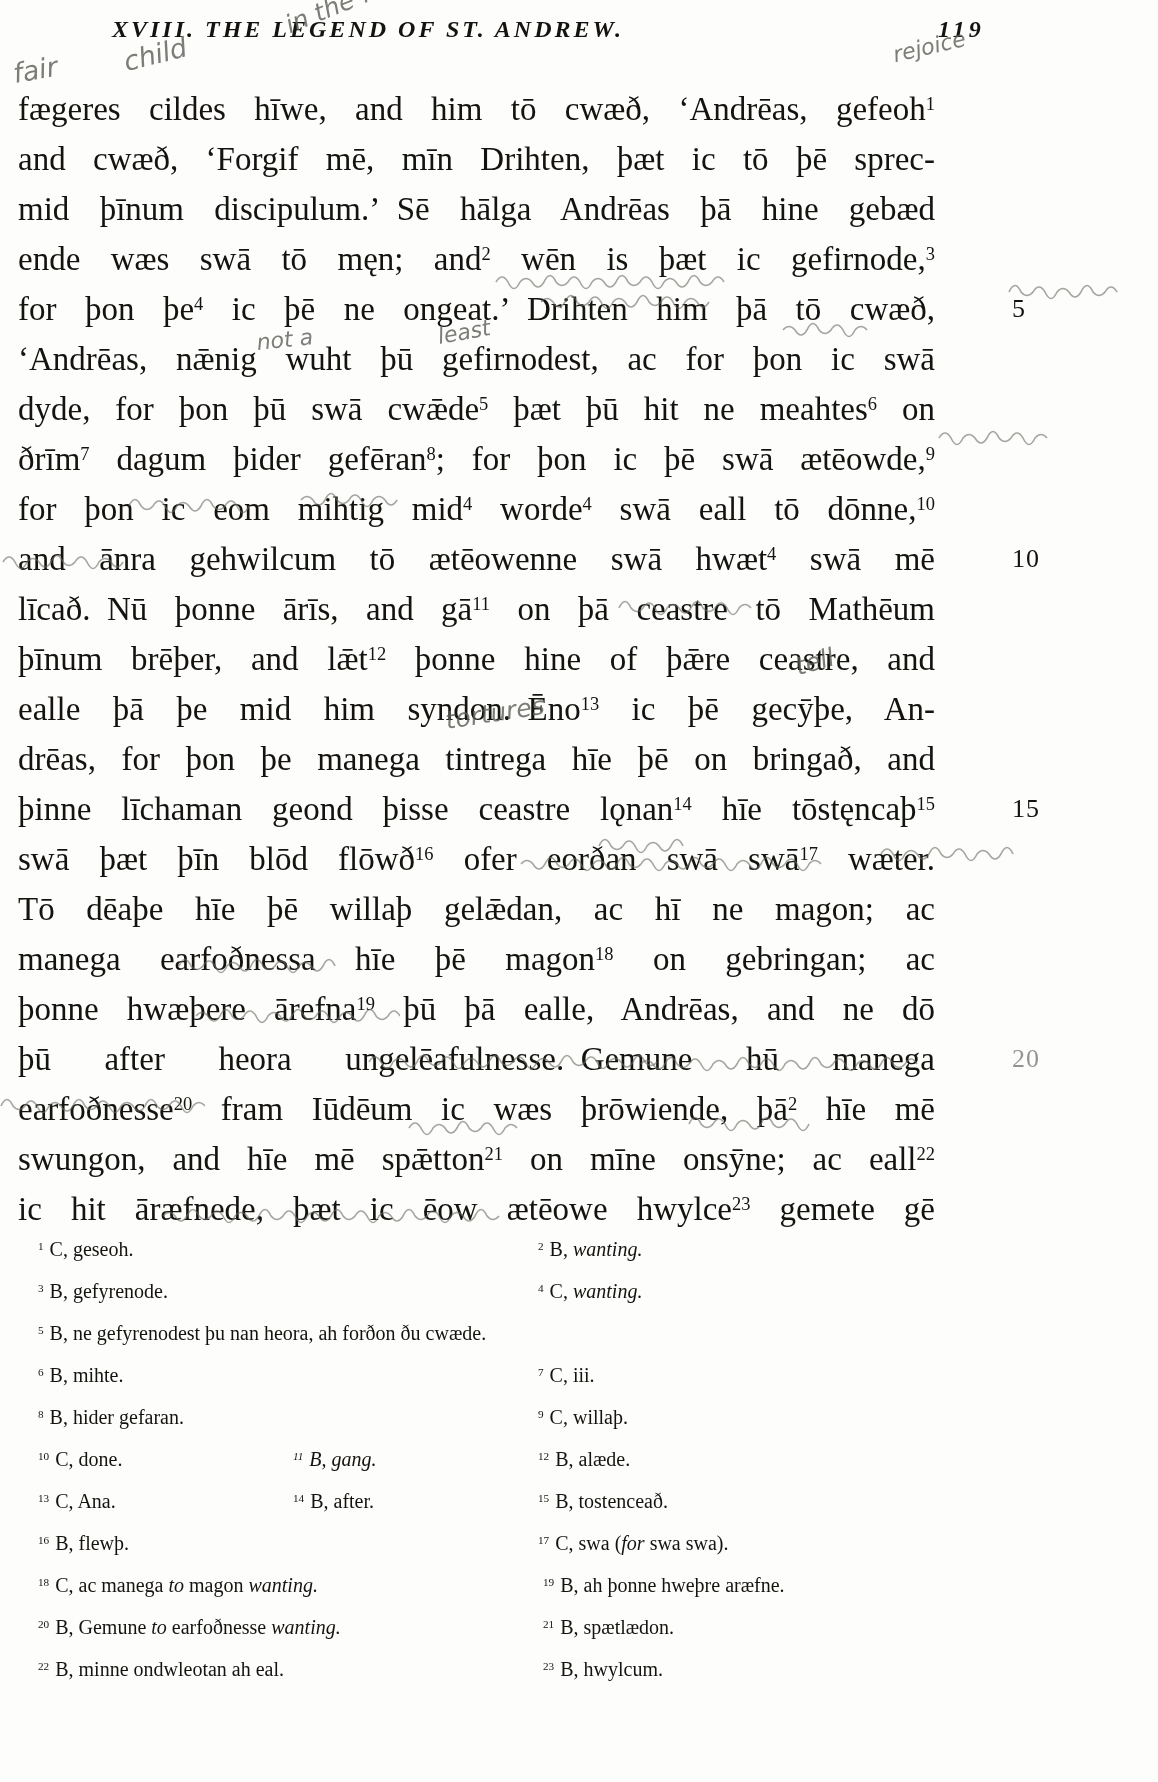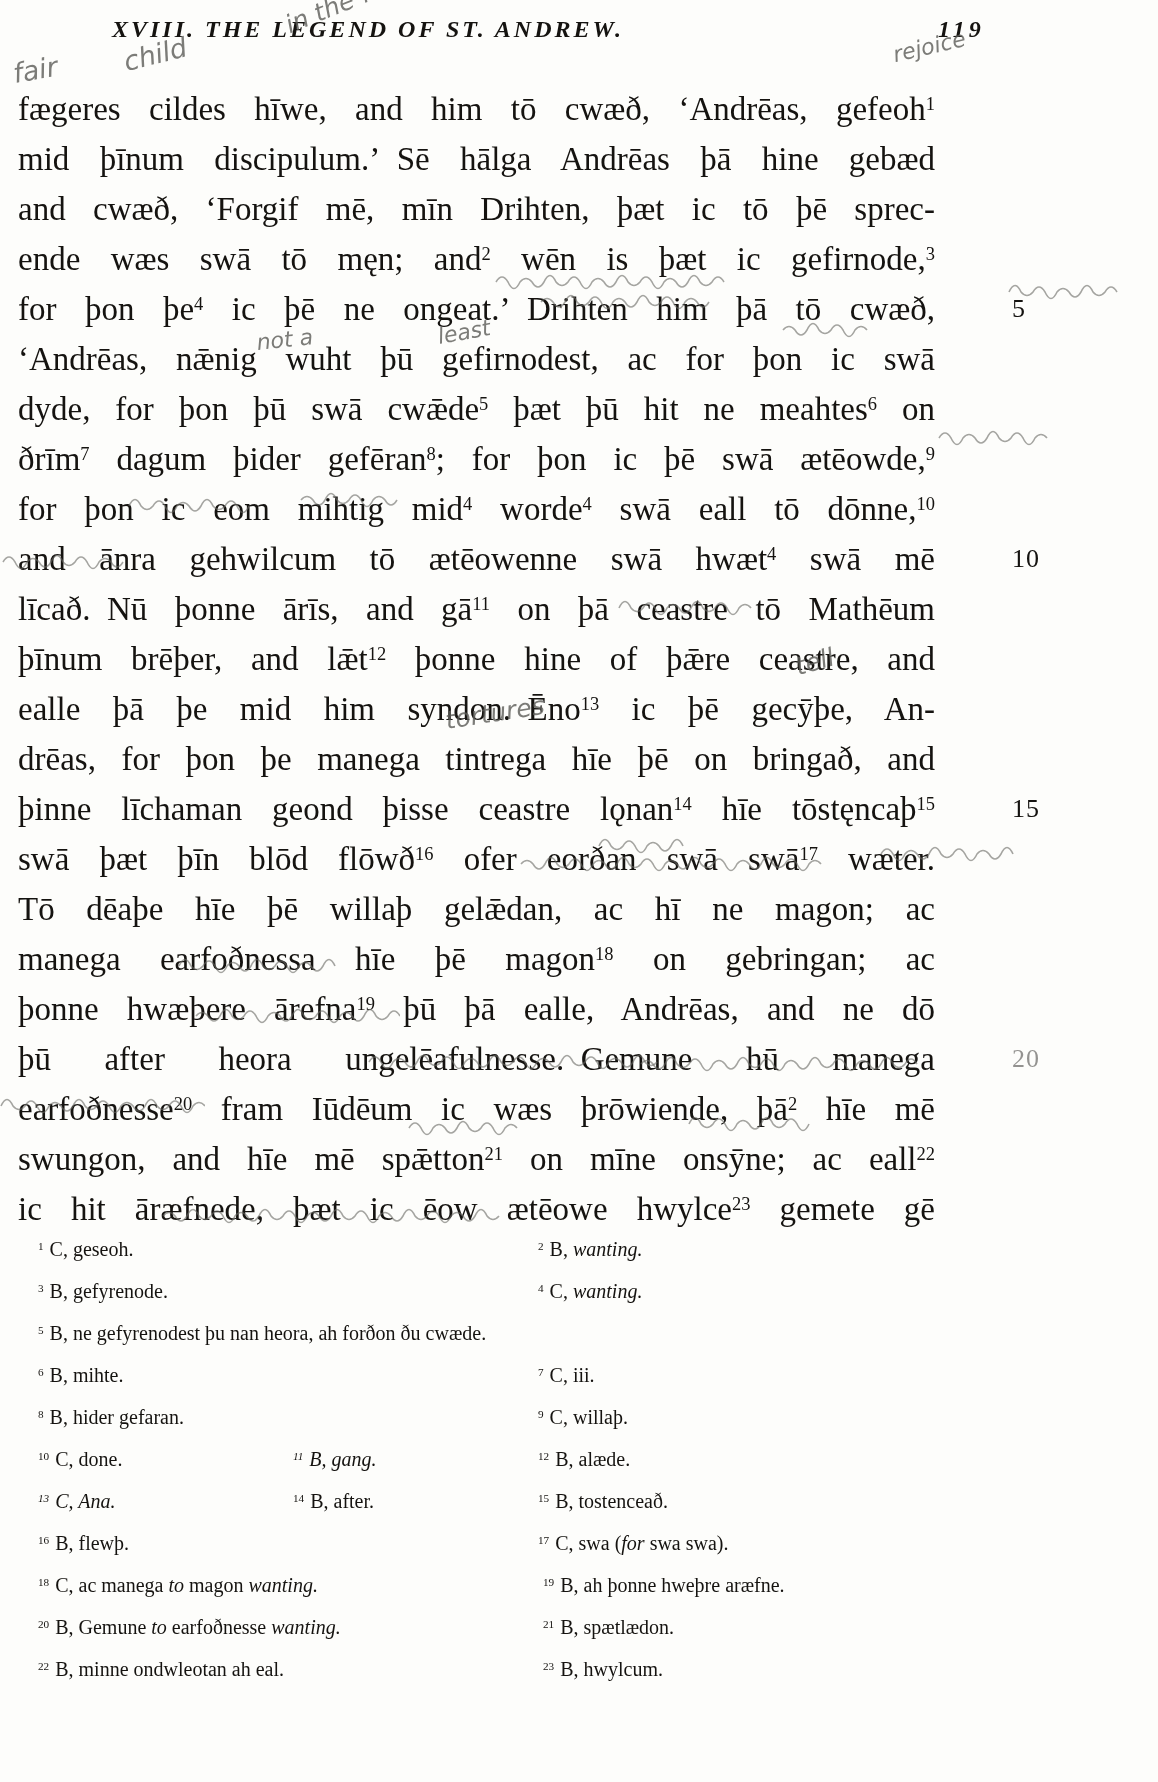--- a/index.html
+++ b/index.html
@@ -72,22 +72,22 @@
 
 <div class="page">
 
   <div class="running-head">
     <span class="title">XVIII. THE LEGEND OF ST. ANDREW.</span>
     <span class="pagenum">119</span>
   </div>
 
   <div id="text-block">
       <div class="line">fægeres cildes hīwe, and him tō cwæð, ‘Andrēas, gefeoh<sup>1</sup></div>
+      <div class="line">and cwæð, ‘Forgif mē, mīn Drihten, þæt ic tō þē sprec-</div>
       <div class="line">mid þīnum discipulum.’ Sē hālga Andrēas þā hine gebæd</div>
-      <div class="line">and cwæð, ‘Forgif mē, mīn Drihten, þæt ic tō þē sprec-</div>
       <div class="line">ende wæs swā tō męn; and<sup>2</sup> wēn is þæt ic gefirnode,<sup>3</sup></div>
       <div class="line">for þon þe<sup>4</sup> ic þē ne ongeat.’ Drihten him þā tō cwæð,<span class="lineno">5</span></div>
       <div class="line">‘Andrēas, nǣnig wuht þū gefirnodest, ac for þon ic swā</div>
       <div class="line">dyde, for þon þū swā cwǣde<sup>5</sup> þæt þū hit ne meahtes<sup>6</sup> on</div>
       <div class="line">ðrīm<sup>7</sup> dagum þider gefēran<sup>8</sup>; for þon ic þē swā ætēowde,<sup>9</sup></div>
       <div class="line">for þon ic eom mihtig mid<sup>4</sup> worde<sup>4</sup> swā eall tō dōnne,<sup>10</sup></div>
       <div class="line">and ānra gehwilcum tō ætēowenne swā hwæt<sup>4</sup> swā mē<span class="lineno">10</span></div>
       <div class="line">līcað. Nū þonne ārīs, and gā<sup>11</sup> on þā ceastre tō Mathēum</div>
       <div class="line">þīnum brēþer, and lǣt<sup>12</sup> þonne hine of þǣre ceastre, and</div>
       <div class="line">ealle þā þe mid him syndon. Ēno<sup>13</sup> ic þē gecȳþe, An-</div>
@@ -122,21 +122,21 @@
       <div class="fn-row">
         <span class="fn-item" style="width: 500px;"><sup>8</sup><span>B, hider gefaran.</span></span>
         <span class="fn-item"><sup>9</sup><span>C, willaþ.</span></span>
       </div>
       <div class="fn-row">
         <span class="fn-item" style="width: 255px;"><sup>10</sup><span>C, done.</span></span>
         <span class="fn-item" style="width: 245px; font-style: italic;"><sup>11</sup><span>B, gang.</span></span>
         <span class="fn-item"><sup>12</sup><span>B, alæde.</span></span>
       </div>
       <div class="fn-row">
-        <span class="fn-item" style="width: 255px; font-style: italic;"><sup>13</sup><span>C, Ana.</span></span>
+        <span class="fn-item" style="width: 255px;"><sup>13</sup><span>C, Ana.</span></span>
         <span class="fn-item" style="width: 245px;"><sup>14</sup><span>B, after.</span></span>
         <span class="fn-item"><sup>15</sup><span>B, tostenceað.</span></span>
       </div>
       <div class="fn-row">
         <span class="fn-item" style="width: 500px;"><sup>16</sup><span>B, flewþ.</span></span>
         <span class="fn-item"><sup>17</sup><span>C, swa (</span><span class="it">for</span><span> swa swa).</span></span>
       </div>
       <div class="fn-row">
         <span class="fn-item" style="width: 505px;"><sup>18</sup><span>C, ac manega </span><span class="it">to</span><span> magon </span><span class="it">wanting.</span></span>
         <span class="fn-item"><sup>19</sup><span>B, ah þonne hweþre aræfne.</span></span>

